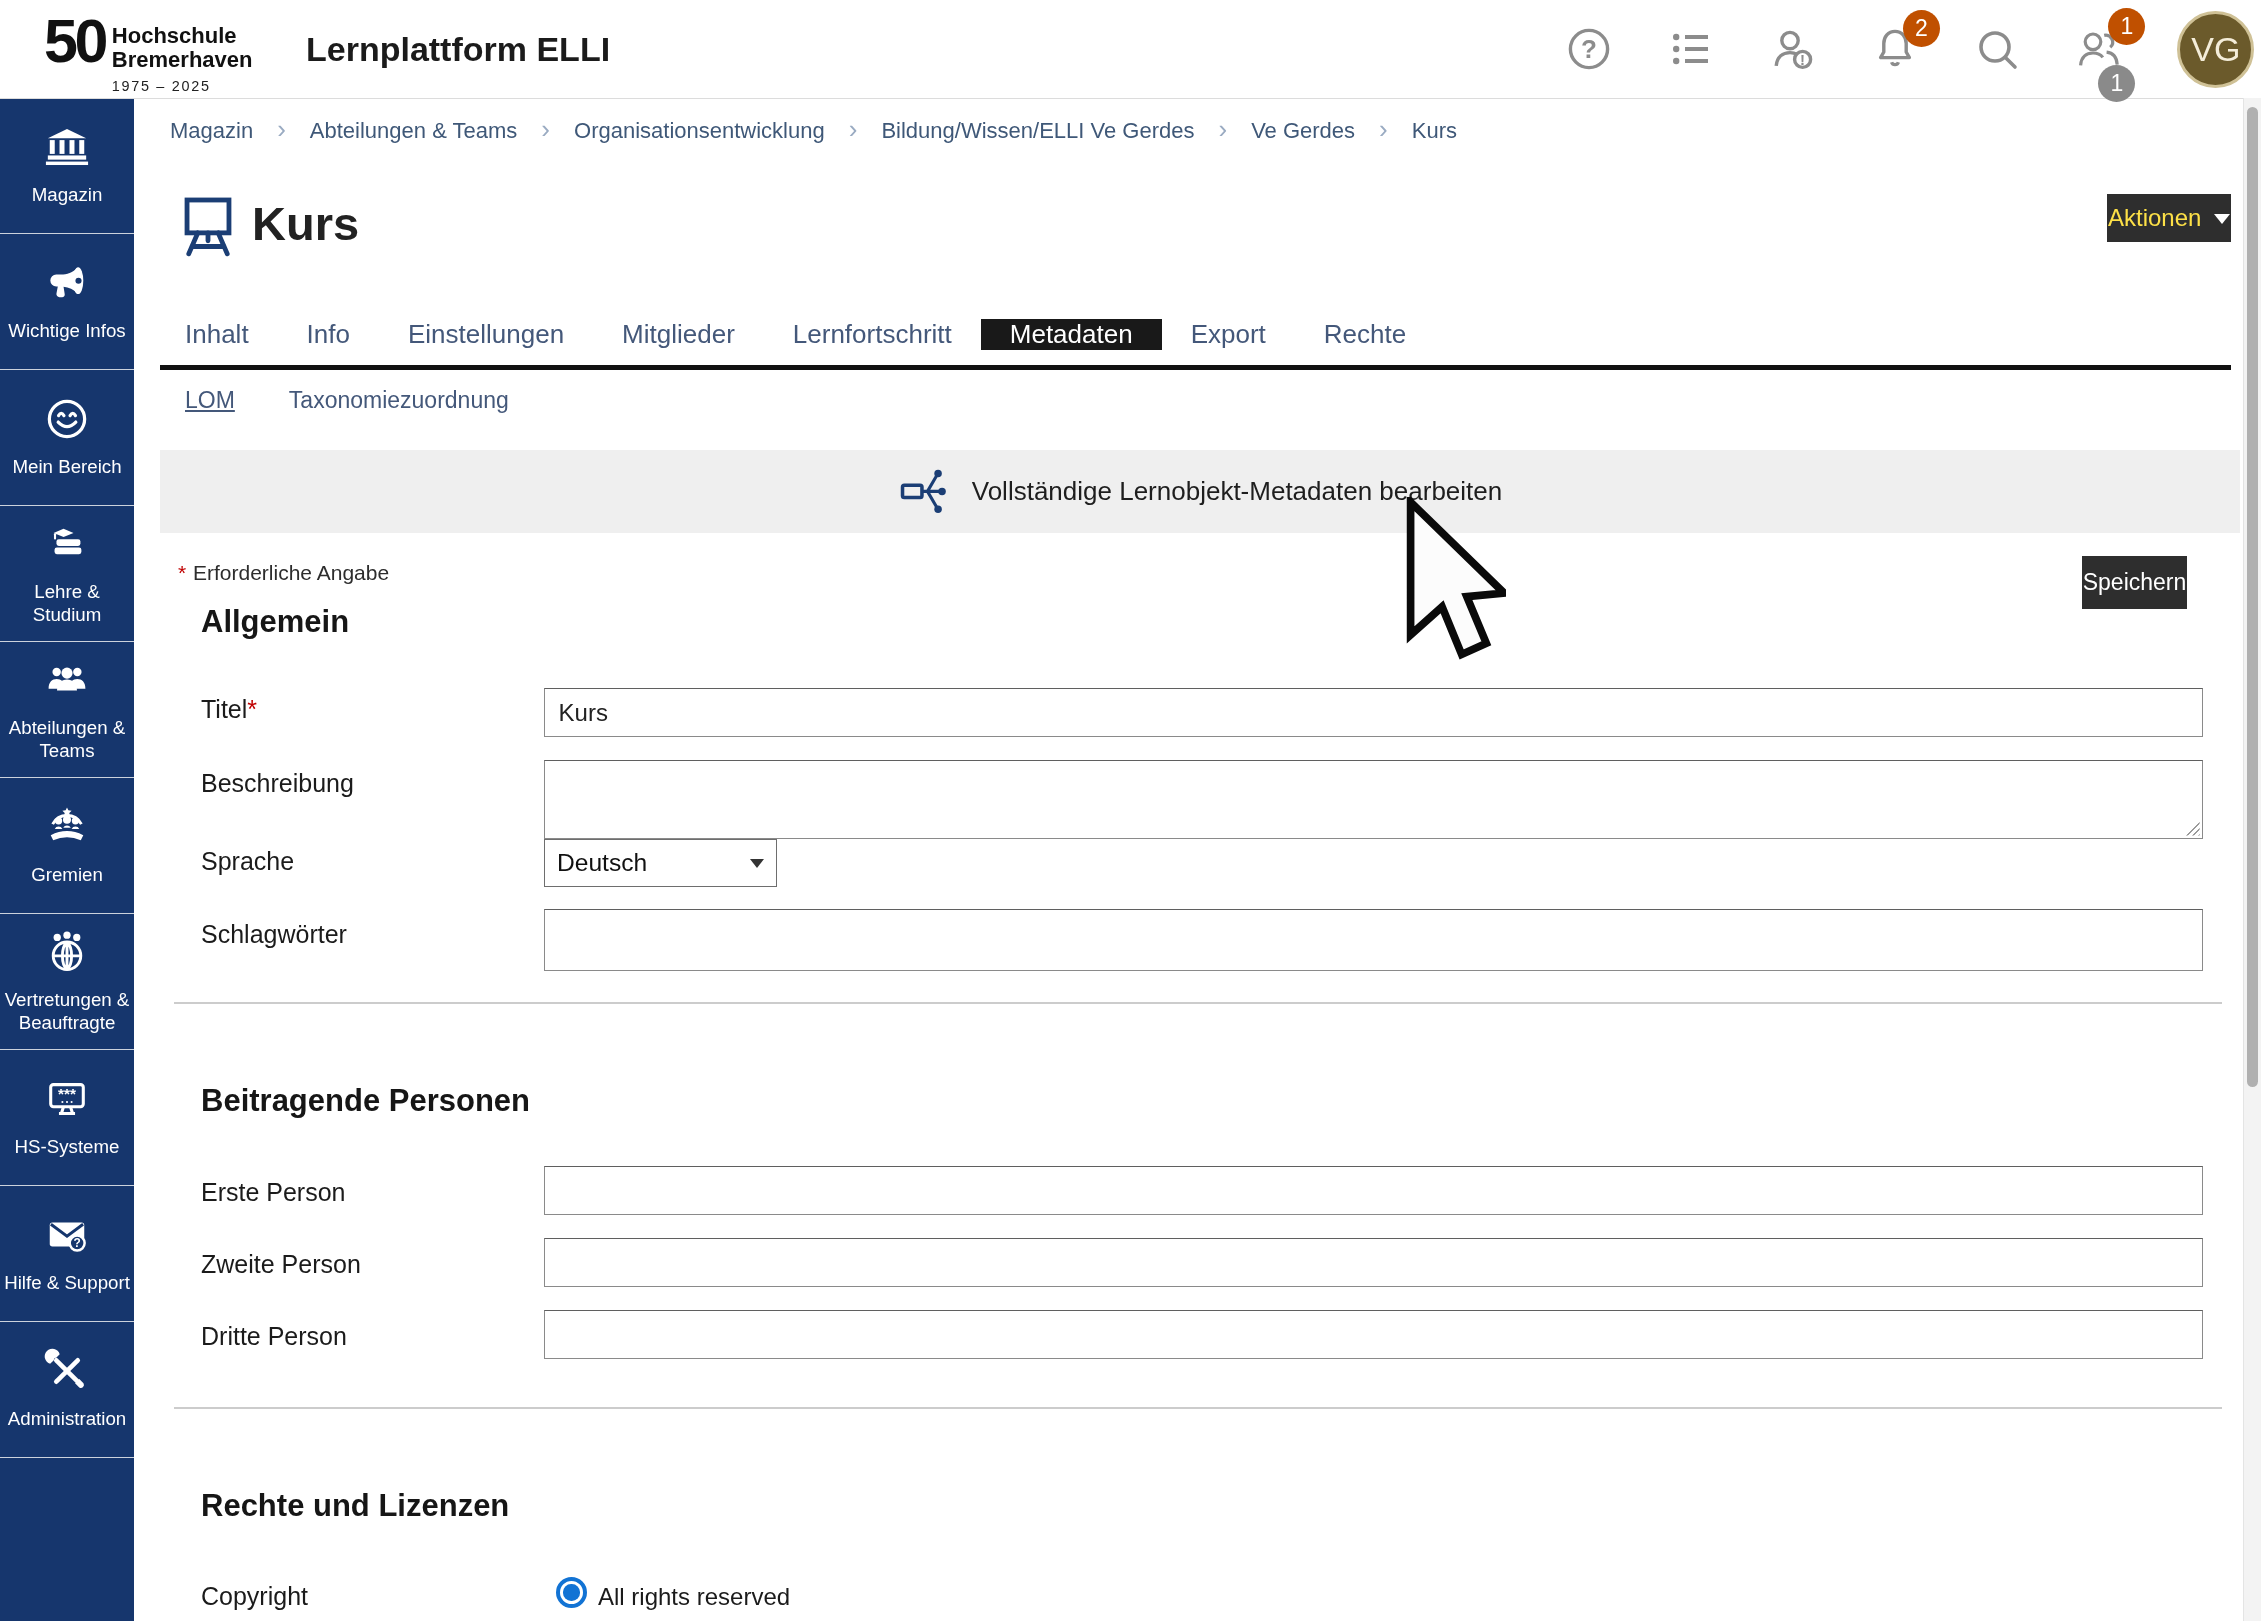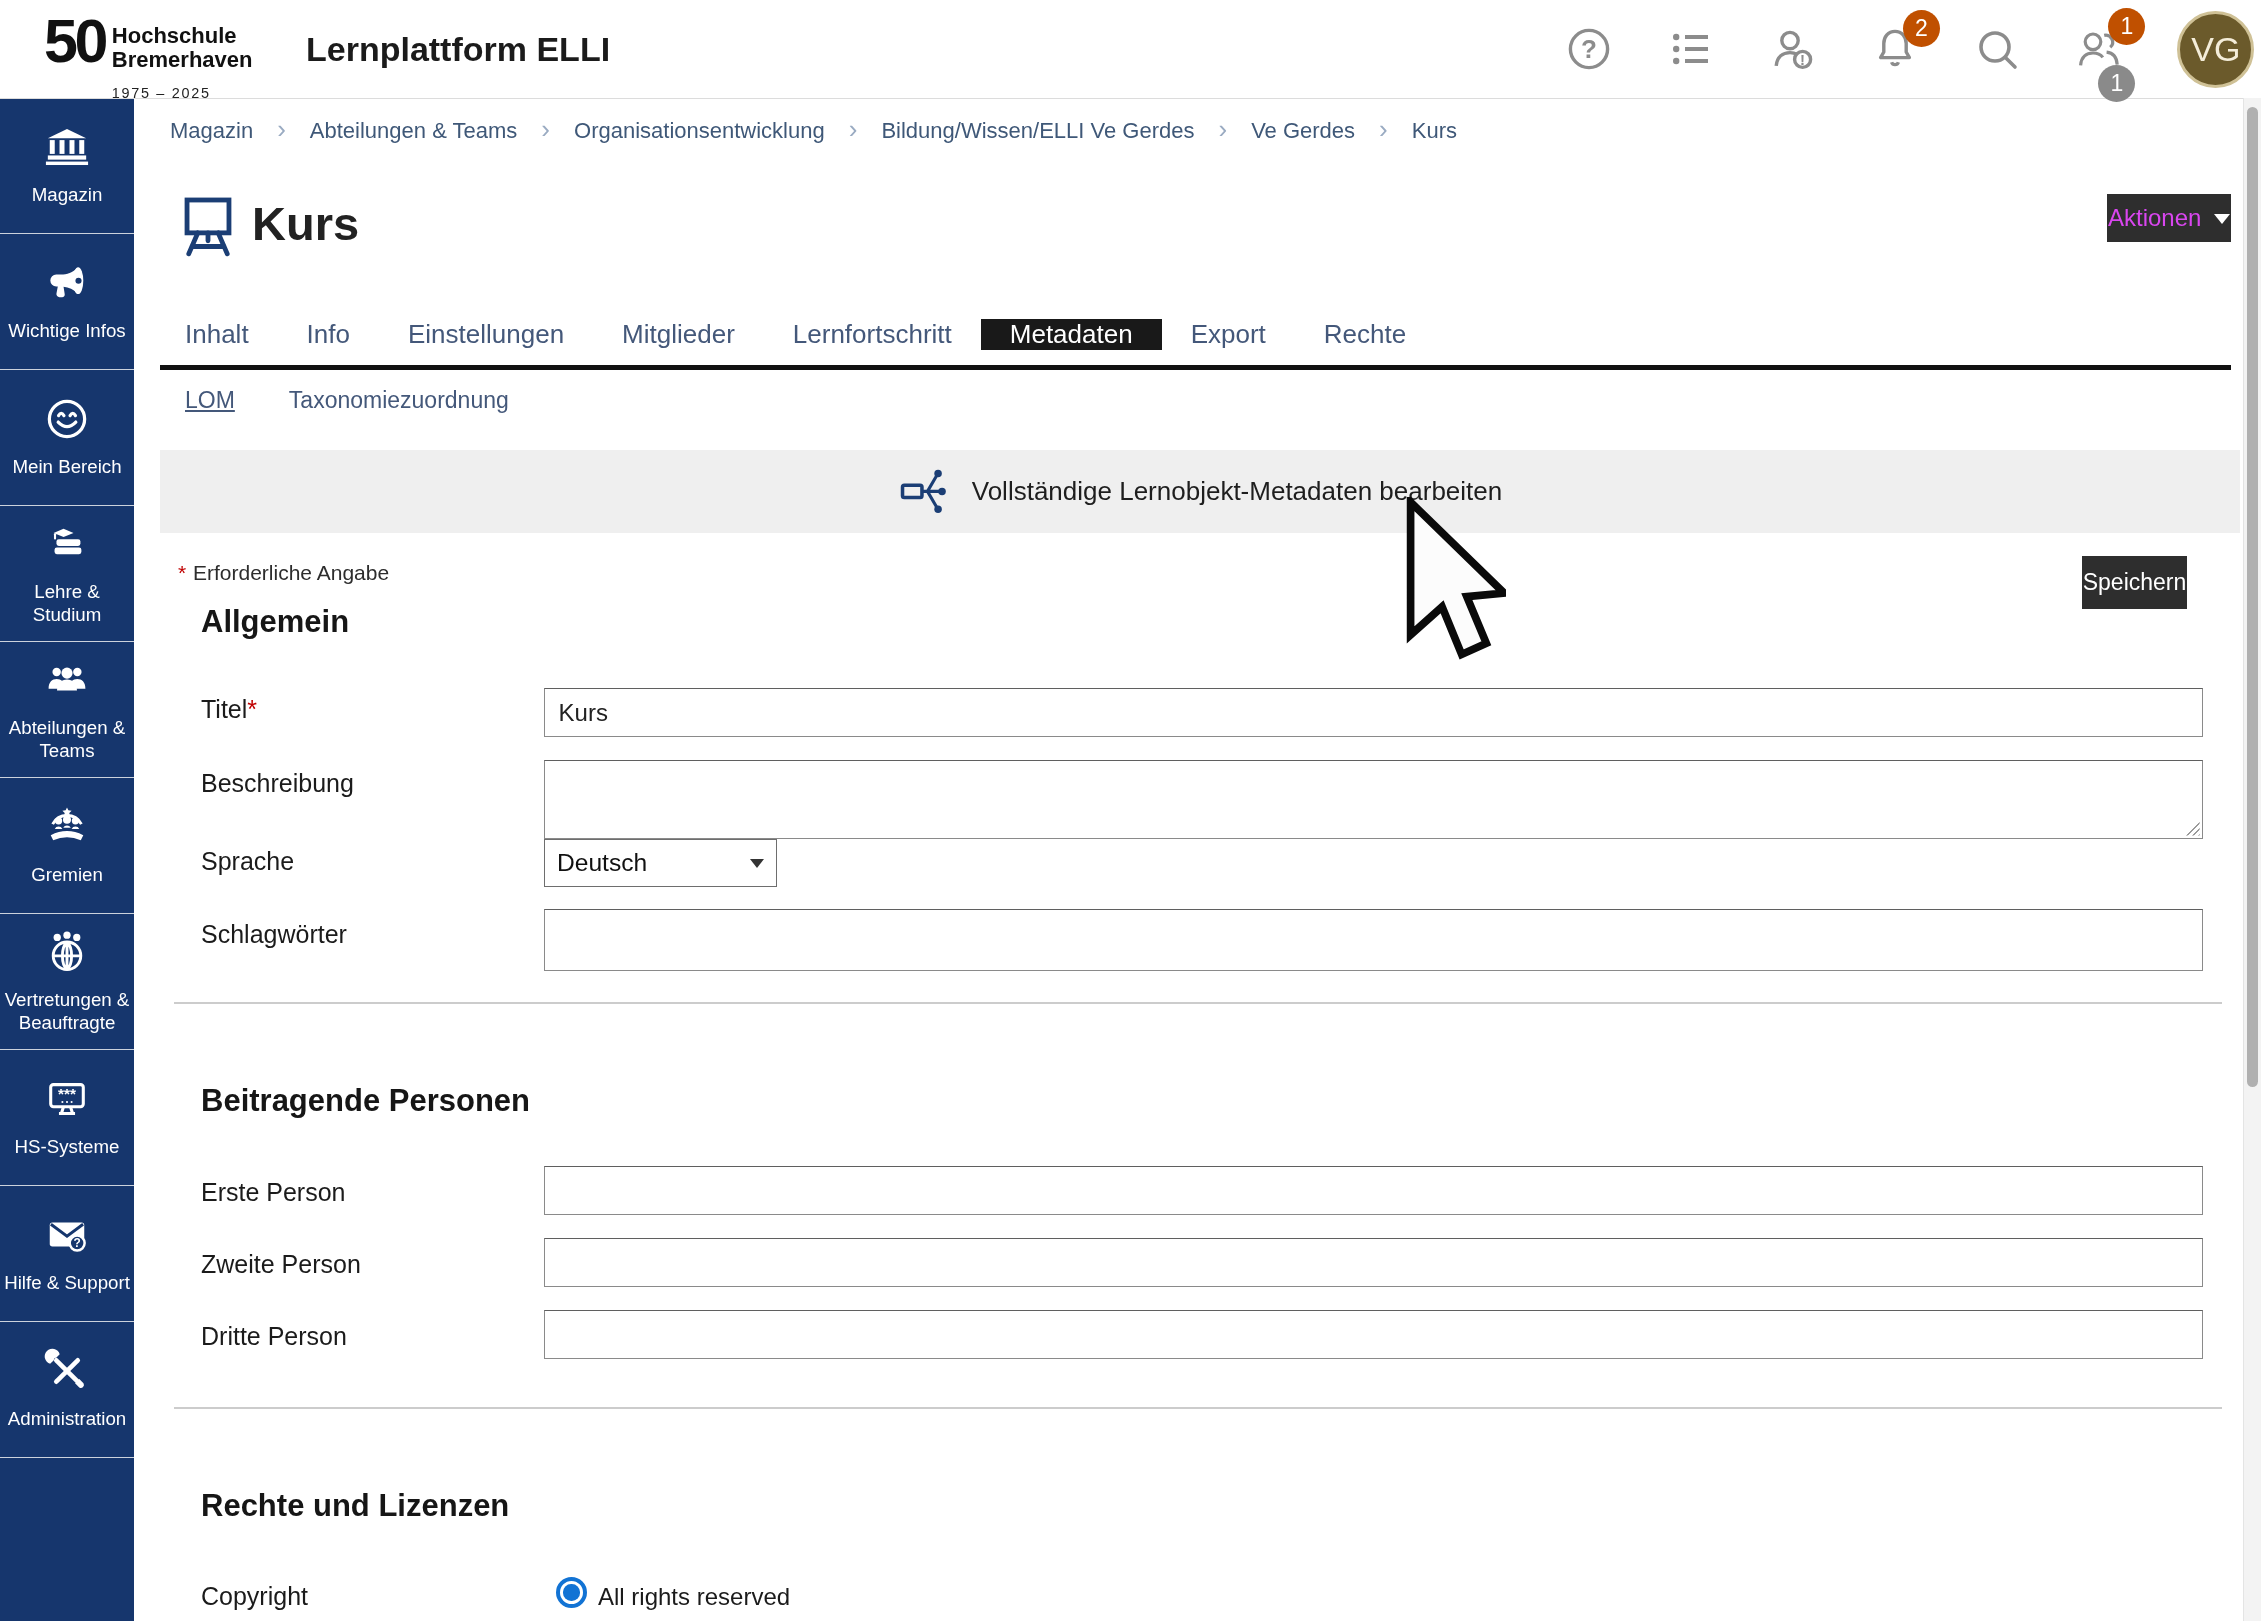--- a/index.html
+++ b/index.html
@@ -6,21 +6,21 @@
   body{width:2261px;height:1621px;position:relative;overflow:hidden;background:#fff;
        font-family:"Liberation Sans","DejaVu Sans",sans-serif;color:#1e1e1e;}
 
   
   .header{position:absolute;left:0;top:0;width:2261px;height:98px;background:#fff;
           border-bottom:0.8px solid #dcdcdc;z-index:6;padding-left:7px;}
   .logo{position:absolute;left:44px;top:5.1px;display:flex;align-items:flex-start;cursor:pointer;}
   .logo-big{font-size:61px;font-weight:800;letter-spacing:-3.4px;color:#111;line-height:73px;}
   .logo-txt{margin-left:6.8px;margin-top:18.7px;}
   .logo-line{font-size:22px;font-weight:700;color:#111;line-height:24px;}
-  .logo-years{font-size:14.4px;color:#222;letter-spacing:1.7px;margin-top:13px;}
+  .logo-years{font-size:14.4px;color:#222;letter-spacing:1.7px;margin-top:6px;}
   .app-title{position:absolute;left:306px;top:30px;font-size:34px;font-weight:600;color:#1b1b1b;}
   .hdr-icons{position:absolute;right:13.6px;top:0;height:98px;display:flex;align-items:center;gap:54px;}
   .hicon{width:48px;height:48px;position:relative;cursor:pointer;}
   .hicon svg{width:48px;height:48px;display:block;}
   .badge{position:absolute;width:37px;height:37px;border-radius:50%;color:#fff;font-size:23px;
          display:flex;align-items:center;justify-content:center;z-index:3;}
   .badge.orange{background:#c05000;}
   .badge.gray{background:#8a8a8a;}
   .avatar{width:71px;height:71px;border-radius:50%;background:#6b5a2b;border:3.4px solid #cfc196;
           color:#f4edd9;font-size:34px;display:flex;align-items:center;justify-content:center;cursor:pointer;}
@@ -40,21 +40,21 @@
   
   .main{position:absolute;left:134px;top:98px;width:2110px;height:1524px;}
   .breadcrumb{position:absolute;left:36px;top:18.7px;display:flex;align-items:center;gap:24px;
               font-size:22px;color:#3f5878;}
   .bc-item{cursor:pointer;}
   .bc-sep{color:#9aabc2;font-size:26px;margin-top:-2.5px;}
 
   .obj-icon{position:absolute;left:40px;top:90px;}
   .page-title{position:absolute;left:118px;top:98px;font-size:47px;font-weight:700;color:#222;margin:0;}
   .actions-btn{position:absolute;left:1973px;top:96px;width:124px;height:48px;background:#2e2e2e;
-               color:#d946ef;font-size:24px;display:flex;align-items:center;justify-content:center;gap:12.7px;cursor:pointer;}
+               color:#fde047;font-size:24px;display:flex;align-items:center;justify-content:center;gap:12.7px;cursor:pointer;}
   .caret-down{width:0;height:0;border-left:8.5px solid transparent;border-right:8.5px solid transparent;
               border-top:10.2px solid #fff;margin-top:2.5px;}
 
   .tabs{position:absolute;left:22px;top:206px;height:61px;display:flex;align-items:center;}
   .tab{display:flex;align-items:center;padding:0 29px;font-size:26px;color:#44587a;cursor:pointer;}
   .tab.active{background:#191919;color:#fff;}
   .tabline{position:absolute;left:25.5px;top:267px;width:2071px;height:5.1px;background:#111;}
   .subtabs{position:absolute;left:51px;top:289px;display:flex;gap:54px;font-size:23px;color:#44587a;}
   .subtab{cursor:pointer;}
   .subtab.active{text-decoration:underline;}

